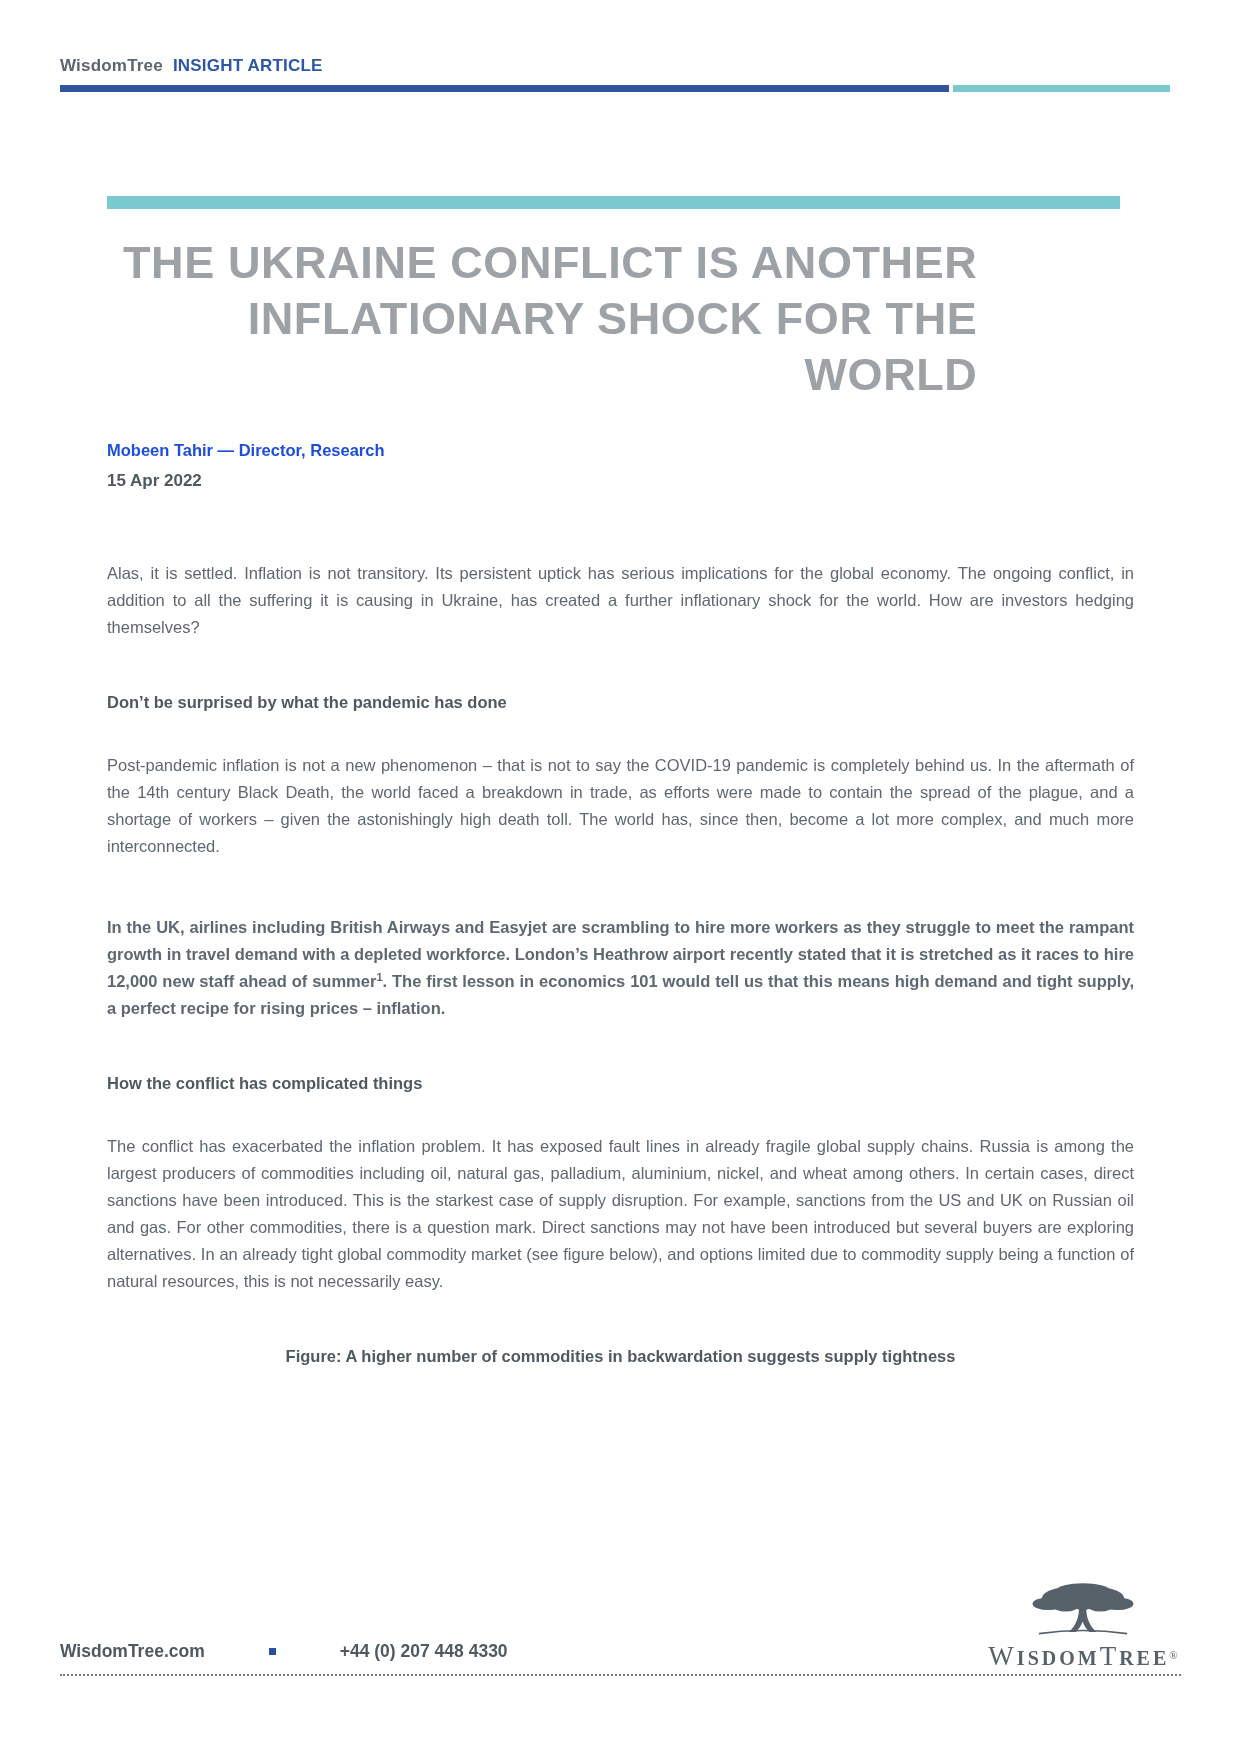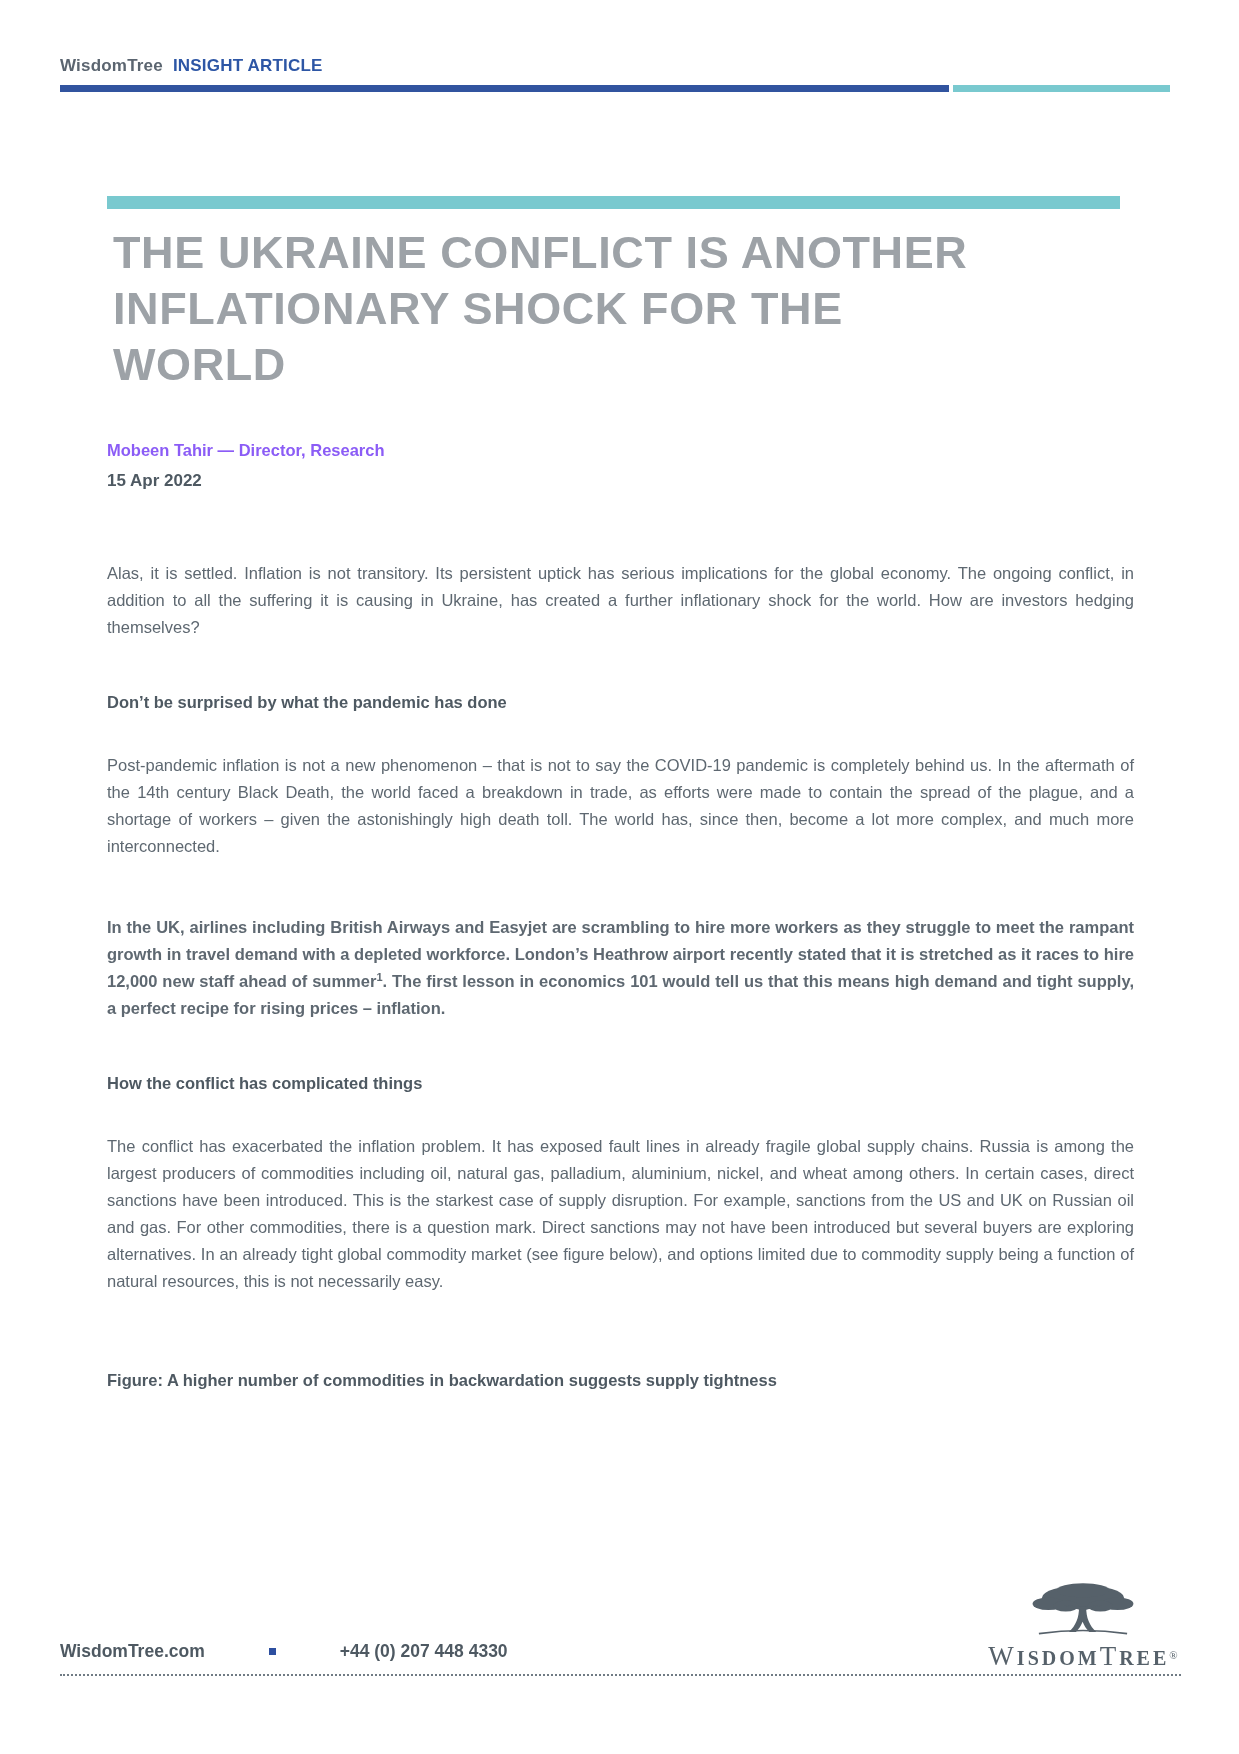--- a/index.html
+++ b/index.html
@@ -24,38 +24,38 @@
   .rule-teal { flex: 1; background: #79c9cf; }
 
   
   .accent-bar { position: absolute; left: 107px; top: 196px; width: 1013px; height: 13px; background: #79c9cf; }
   .title {
     position: absolute; left: 107px; top: 219px;
     font-size: 45px; font-weight: bold; color: #9da2a7;
     line-height: 56px; letter-spacing: 0.6px;
   }
   .byline { position: absolute; left: 107px; top: 441px; }
-  .author { font-size: 16.5px; font-weight: bold; color: #8b5cf6; }
+  .author { font-size: 16.5px; font-weight: bold; color: #1d4ed8; }
   .date { font-size: 17px; font-weight: bold; color: #4e5962; margin-top: 11px; }
 
   
   .body-copy { position: absolute; left: 107px; top: 560px; width: 1027px; }
   .para {
     font-size: 16.5px; line-height: 27px; color: #5e6871;
     text-align: justify; margin: 0;
   }
   .para sup { font-size: 11px; line-height: 0; vertical-align: super; }
   .section-heading {
     font-size: 16.5px; font-weight: bold; color: #4e5962;
     margin: 52px 0 40px 0;
   }
   .para + .para { margin-top: 54px; font-weight: bold; }
   .figure-caption {
-    margin-top: 76px;
-    text-align: left;
+    margin-top: 52px;
+    text-align: center;
     font-size: 16.5px; font-weight: bold; color: #4e5962;
   }
 
   
   .footer-logo { position: absolute; left: 985px; top: 1580px; width: 196px; text-align: center; color: #56616a; }
   .footer-logo svg { display: block; margin: 0 auto; }
   .wordmark {
     font-family: "Liberation Serif", serif;
     color: #56616a; letter-spacing: 3px; margin-top: 1px; white-space: nowrap;
   }
@@ -86,21 +86,21 @@
     </div>
     <div class="header-rule">
       <div class="rule-blue"></div>
       <div class="rule-gap"></div>
       <div class="rule-teal"></div>
     </div>
   </div>
 
   <div class="accent-bar"></div>
 
-  <h1 class="title" style="margin:6px;">
+  <h1 class="title" style="margin:16px;text-align:right;">
     <div>THE UKRAINE CONFLICT IS ANOTHER</div>
     <div>INFLATIONARY SHOCK FOR THE</div>
     <div>WORLD</div>
   </h1>
 
   <div class="byline">
     <div class="author">Mobeen Tahir — Director, Research</div>
     <div class="date">15 Apr 2022</div>
   </div>
 

